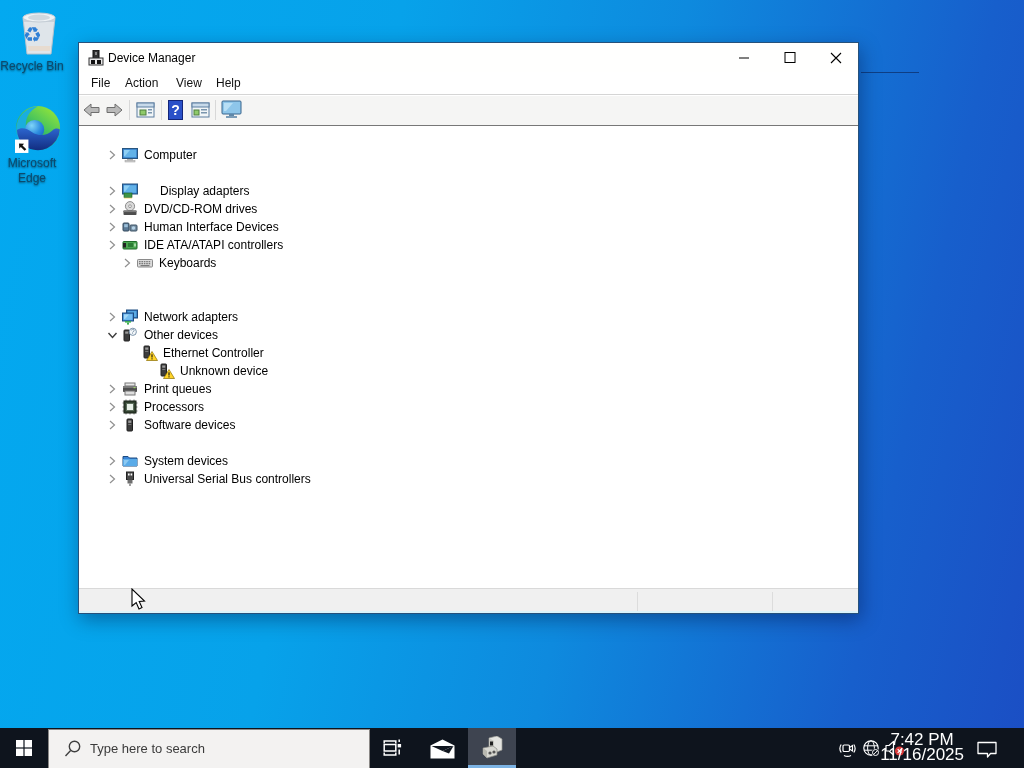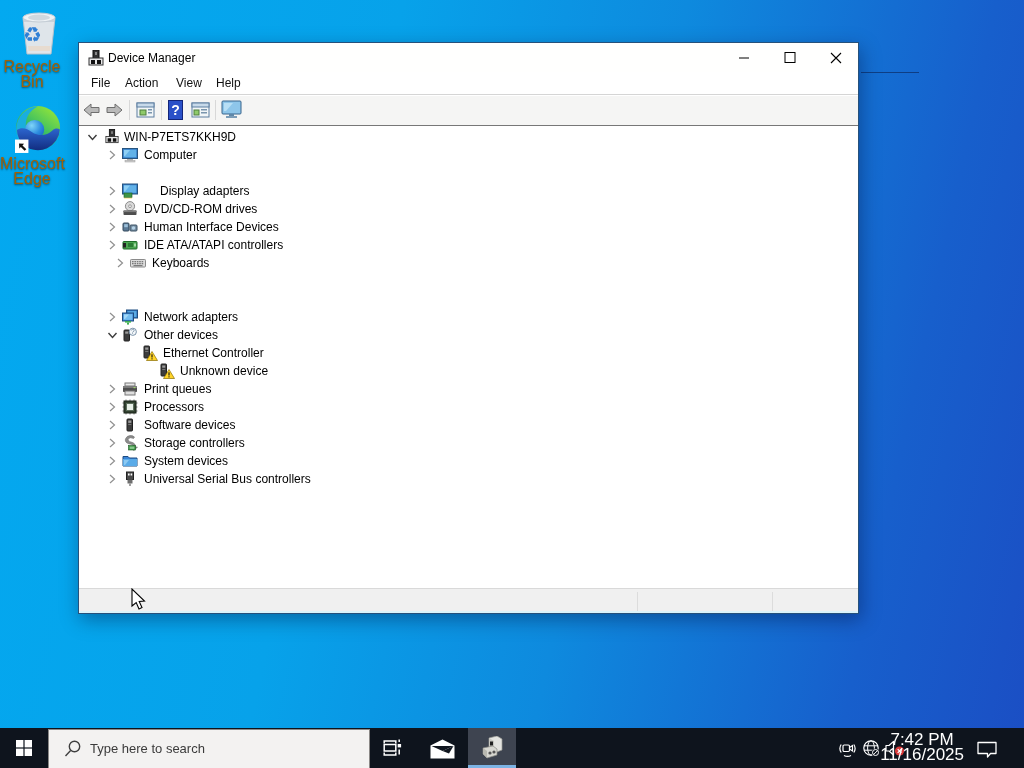--- a/index.html
+++ b/index.html
@@ -5,21 +5,21 @@
 * { margin:0; padding:0; box-sizing:border-box; }
 html,body { width:1024px; height:768px; overflow:hidden; }
 body {
   font-family:"Liberation Sans", sans-serif;
   position:relative;
   background:linear-gradient(102deg, #03a9f0 0%, #07a2ea 34%, #0e8ade 58%, #175fcc 84%, #1b4ec4 100%);
 }
 .abs { position:absolute; }
 
 .dicon-label {
-  position:absolute; color:#a16207; font-size:16px; text-align:center;
+  position:absolute; color:#0c4a6e; font-size:12px; text-align:center;
   text-shadow:0 1px 2px rgba(0,0,0,0.55); line-height:15px; width:64px;
 }
 
 #win {
   position:absolute; left:78px; top:42px; width:781px; height:572px;
   background:#fff; border:1px solid #26517b;
   box-shadow:2px 6px 18px rgba(0,0,40,0.35);
 }
 #titlebar { position:absolute; left:0; top:0; width:100%; height:29px; background:#fffffe; }
 #title-text { position:absolute; left:29px; top:8px; font-size:12px; color:#000; }
@@ -141,37 +141,20 @@
     </svg>
     <div class="tsep" style="left:136px;"></div>
     <svg class="abs" style="left:142px; top:4px;" width="21" height="20" viewBox="0 0 21 20">
       <rect x="1" y="1" width="19" height="13" rx="1" fill="#8ec6ea" stroke="#39648c"></rect>
       <path d="M3 3 L12 3 L5 11 L3 11 Z" fill="#b8dff5"></path>
       <rect x="8" y="14" width="5" height="2" fill="#5f87a8"></rect>
       <rect x="5" y="16" width="11" height="2" fill="#7a9cb8"></rect>
     </svg>
   </div>
   <div id="content">
-      <div class="trow" style="top:2px; left:0; width:100%;">
-        <span style="position:absolute;left:8px;top:0;">
-          <svg class="chev" width="11" height="11" viewBox="0 0 11 11" style="top:4px;">
-            <path d="M1.5 3 L5.5 7.5 L9.5 3" fill="none" stroke="#3c3c3c" stroke-width="1.4"></path>
-          </svg>
-        </span>
-        <span style="position:absolute;left:26px;top:0;">
-          <svg class="icon" width="14" height="15" viewBox="0 0 16 16">
-            <rect x="5" y="0" width="6" height="9" fill="#333" stroke="#111"></rect>
-            <rect x="7" y="2" width="2" height="3" fill="#888"></rect>
-            <rect x="1" y="8" width="14" height="7" fill="#e8e8e8" stroke="#333"></rect>
-            <rect x="3" y="10" width="4" height="4" fill="#111"></rect>
-            <rect x="9" y="10" width="4" height="4" fill="#111"></rect>
-          </svg>
-        </span>
-        <span style="position:absolute;left:45px;top:0;">WIN-P7ETS7KKH9D</span>
-      </div>
       <div class="trow" style="top:20px; left:0; width:100%;">
         <span style="position:absolute;left:28px;top:0;">
           <svg class="chev" width="10" height="10" viewBox="0 0 10 10" style="top:4px;">
             <path d="M3 1 L7.5 5 L3 9" fill="none" stroke="#909090" stroke-width="1.2"></path>
           </svg>
         </span>
         <span style="position:absolute;left:43px;top:0;">
           <svg class="icon" width="16" height="16" viewBox="0 0 16 16">
             <rect x="0.5" y="1.5" width="15" height="10" fill="#3178c6" stroke="#28557f"></rect>
             <rect x="1.7" y="2.7" width="12.6" height="7.6" fill="#62b2e8"></rect>
@@ -245,21 +228,21 @@
         <span style="position:absolute;left:43px;top:0;">
           <svg class="icon" width="16" height="16" viewBox="0 0 16 16">
             <rect x="1" y="4.5" width="14" height="7.5" rx="0.8" fill="#4aa54f" stroke="#1f6b28"></rect>
             <rect x="1" y="6" width="3" height="4.5" fill="#222"></rect>
             <rect x="6" y="6" width="5" height="4" fill="#2c7c34"></rect>
             <rect x="12" y="6.5" width="2" height="3" fill="#a4dba6"></rect>
           </svg>
         </span>
         <span style="position:absolute;left:65px;top:0;">IDE ATA/ATAPI controllers</span>
       </div>
-      <div class="trow" style="top:128px; left:8px; width:100%;">
+      <div class="trow" style="top:128px; left:15px; width:100%;">
         <span style="position:absolute;left:28px;top:0;">
           <svg class="chev" width="10" height="10" viewBox="0 0 10 10" style="top:4px;">
             <path d="M3 1 L7.5 5 L3 9" fill="none" stroke="#909090" stroke-width="1.2"></path>
           </svg>
         </span>
         <span style="position:absolute;left:43px;top:0;">
           <svg class="icon" width="16" height="16" viewBox="0 0 16 16">
             <rect x="0.5" y="4.5" width="15" height="7.5" rx="0.8" fill="#dcdcdc" stroke="#8a8a8a"></rect>
             <g fill="#7a7a7a">
               <rect x="2" y="6" width="1.6" height="1.3"></rect>
@@ -386,35 +369,20 @@
         </span>
         <span style="position:absolute;left:43px;top:0;">
           <svg class="icon" width="16" height="16" viewBox="0 0 16 16">
             <rect x="5" y="2" width="5.5" height="12" rx="0.8" fill="#3c3c3c" stroke="#1e1e1e"></rect>
             <rect x="6.2" y="3.5" width="3.1" height="2.4" fill="#9a9a9a"></rect>
             <rect x="6.2" y="7" width="3.1" height="1" fill="#777"></rect>
           </svg>
         </span>
         <span style="position:absolute;left:65px;top:0;">Software devices</span>
       </div>
-      <div class="trow" style="top:308px; left:0; width:100%;">
-        <span style="position:absolute;left:28px;top:0;">
-          <svg class="chev" width="10" height="10" viewBox="0 0 10 10" style="top:4px;">
-            <path d="M3 1 L7.5 5 L3 9" fill="none" stroke="#909090" stroke-width="1.2"></path>
-          </svg>
-        </span>
-        <span style="position:absolute;left:43px;top:0;">
-          <svg class="icon" width="16" height="16" viewBox="0 0 16 16">
-            <path d="M12.5 2 A5 4 0 0 0 4 3 A5 4 0 0 0 8 9 A5 4 0 0 1 12 13 L9 13 L12 15.5 L15.5 12 L13.5 12 A6 5 0 0 0 9 7 A4 3 0 0 1 6 4 A4 3 0 0 1 11.5 3.5 Z" fill="#8c8c8c" stroke="#5c5c5c" stroke-width="0.5"></path>
-            <rect x="6.5" y="10.5" width="7" height="4.5" fill="#3f9446" stroke="#1d5c24" stroke-width="0.6"></rect>
-            <rect x="7.7" y="11.6" width="4.6" height="2.3" fill="#87c98b"></rect>
-          </svg>
-        </span>
-        <span style="position:absolute;left:65px;top:0;">Storage controllers</span>
-      </div>
       <div class="trow" style="top:326px; left:0; width:100%;">
         <span style="position:absolute;left:28px;top:0;">
           <svg class="chev" width="10" height="10" viewBox="0 0 10 10" style="top:4px;">
             <path d="M3 1 L7.5 5 L3 9" fill="none" stroke="#909090" stroke-width="1.2"></path>
           </svg>
         </span>
         <span style="position:absolute;left:43px;top:0;">
           <svg class="icon" width="16" height="16" viewBox="0 0 16 16">
             <path d="M1 3.5 L6 3.5 L7.5 5 L15 5 L15 13 L1 13 Z" fill="#3a85d8" stroke="#1d4c80"></path>
             <path d="M1 6 L15 6 L15 13 L1 13 Z" fill="#5aabe8"></path>

